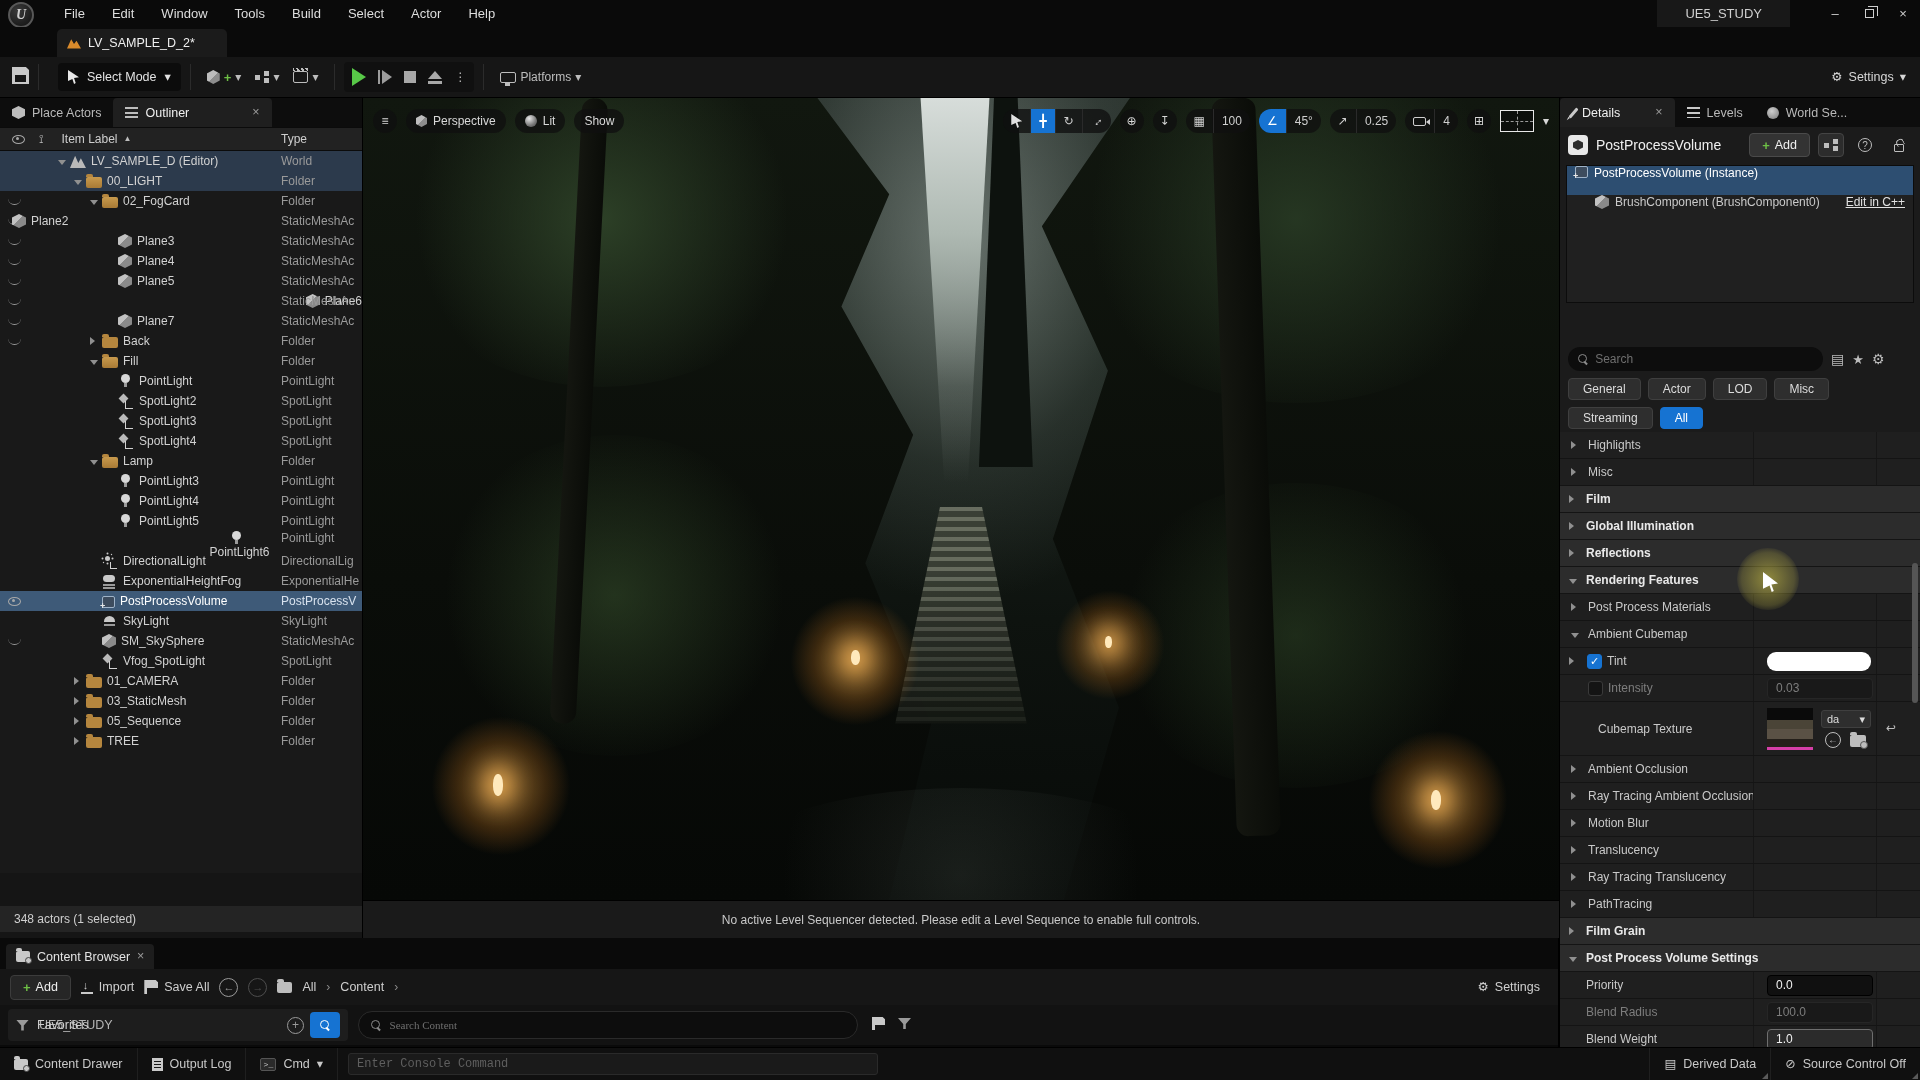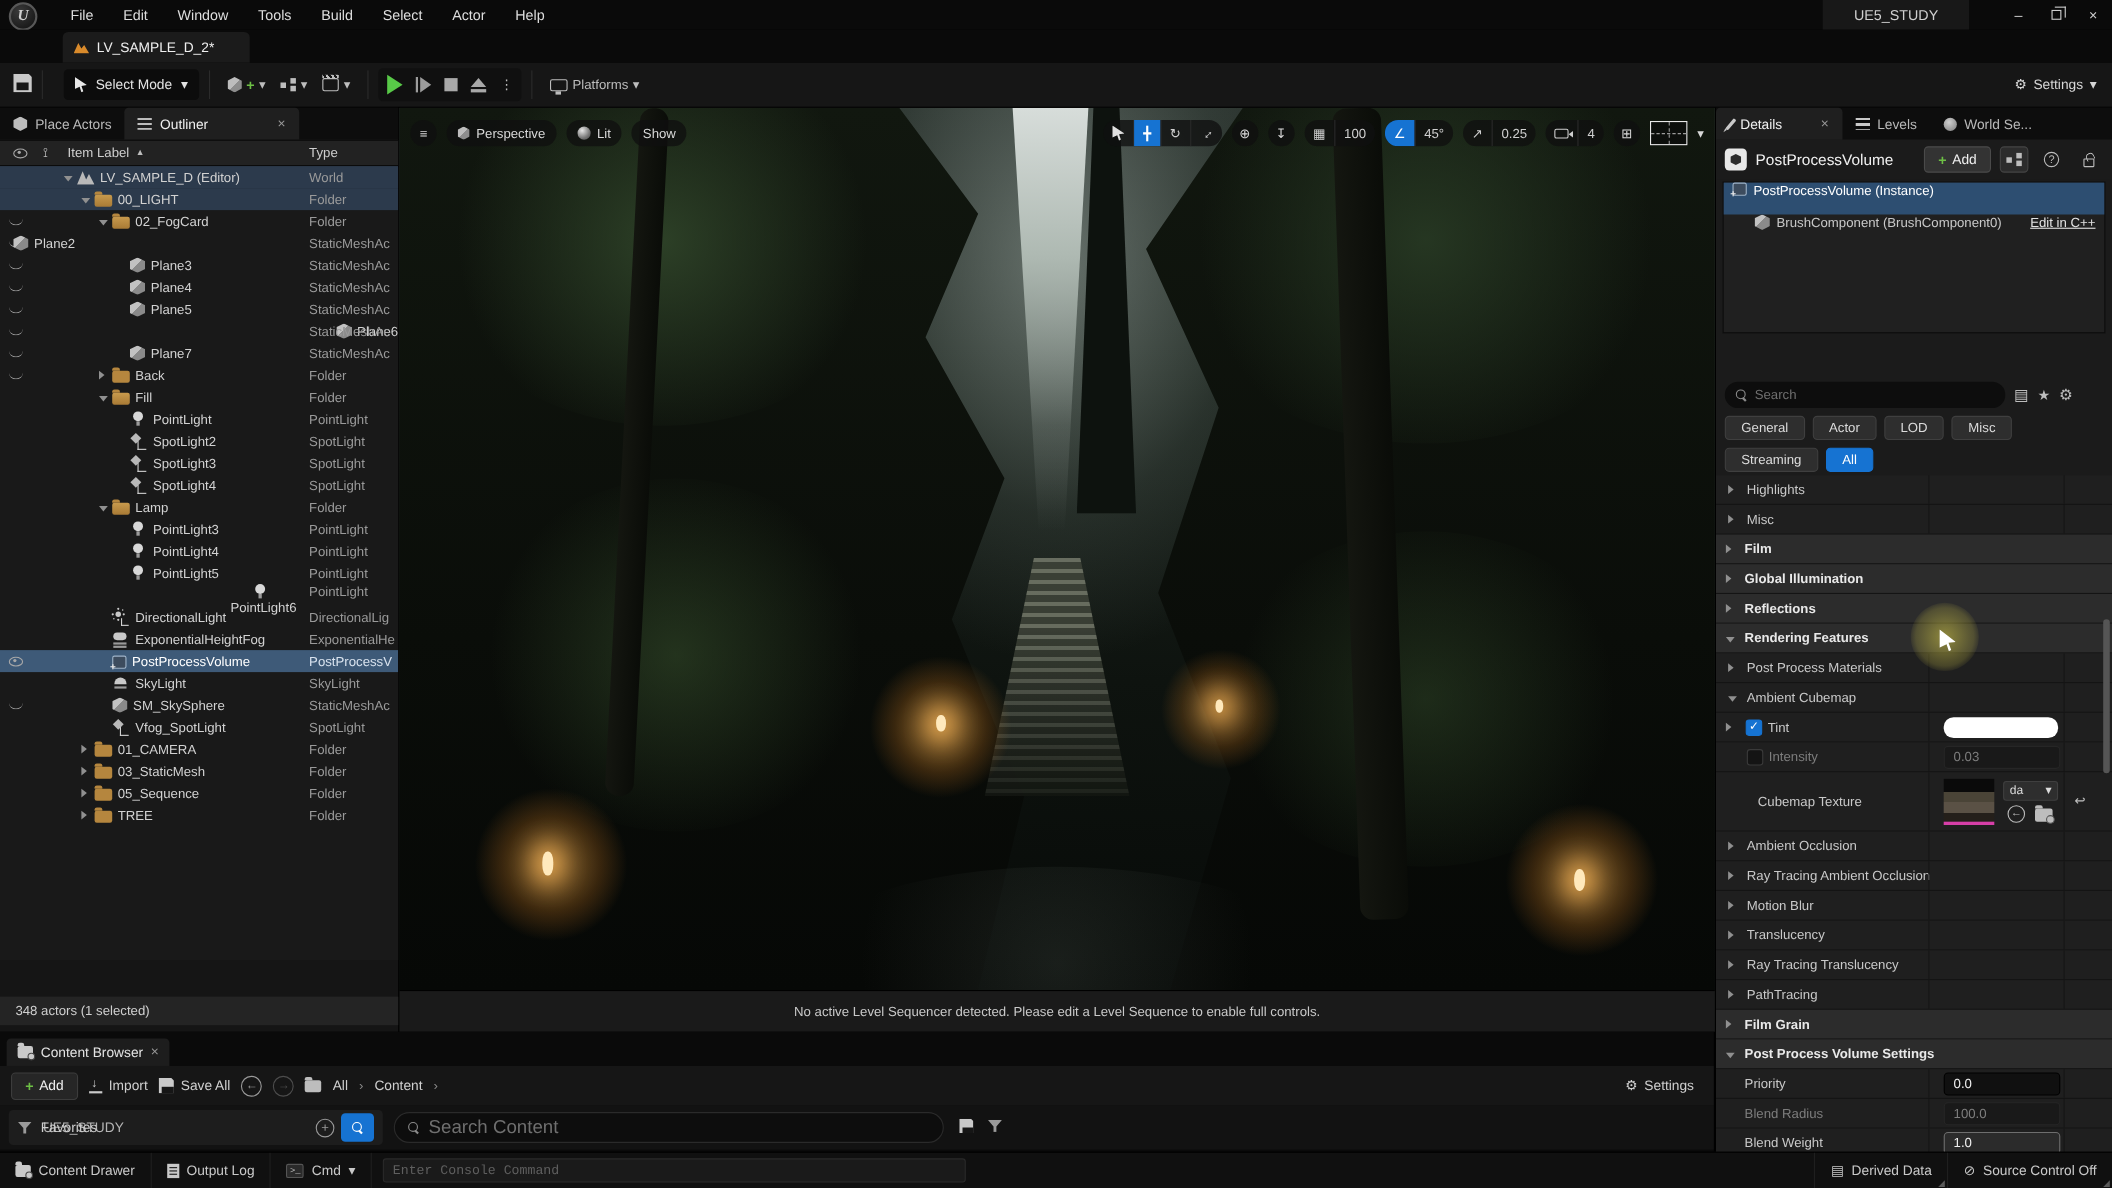--- a/index.html
+++ b/index.html
@@ -217,21 +217,21 @@
   .imp-i::after{content:"";position:absolute;left:0;bottom:0;width:12px;height:2px;background:#c9c9c9}
   #cb-settings{position:absolute;right:18px;top:0;height:36px;display:flex;align-items:center;gap:6px;color:#cfcfcf;font-size:12.5px}
   #cb-filterrow{position:absolute;left:0;top:67px;width:1558px;height:40px;background:#121212}
   #cb-pathbox{position:absolute;left:8px;top:4px;width:340px;height:32px;background:#1d1d1d;border-radius:4px;display:flex;align-items:center;padding:0 8px;gap:8px}
   #cb-overlap{position:relative;width:120px;height:16px;overflow:visible}
   #cb-overlap span{position:absolute;left:0;top:1px;font-size:12.5px;color:#cfcfcf;white-space:nowrap}
   #cb-overlap span:nth-child(2){left:2px;opacity:.85}
   #cb-plus{position:absolute;right:44px;width:17px;height:17px;border:1.5px solid #9a9a9a;border-radius:50%;color:#9a9a9a;display:flex;align-items:center;justify-content:center;font-size:12px}
   #cb-bluemag{position:absolute;right:8px;width:30px;height:26px;background:#1673d2;border-radius:4px;display:flex;align-items:center;justify-content:center}
   #cb-search{position:absolute;left:358px;top:6px;width:500px;height:28px;background:#0d0d0d;border:1px solid #2a2a2a;border-radius:14px;display:flex;align-items:center;gap:8px;padding:0 12px}
-  #cb-search input{background:transparent;border:none;outline:none;color:#cfcfcf;font-size:17px;width:100%;font-family:Liberation Sans, sans-serif}
+  #cb-search input{background:transparent;border:none;outline:none;color:#cfcfcf;font-size:11px;width:100%;font-family:Liberation Serif, serif}
   #cb-search input::placeholder{color:#6f6f6f}
   #cb-saveicon{position:absolute;left:872px;top:12px}
   #cb-funnel2{position:absolute;left:898px;top:13px}
 
   
   #statusbar{left:0;top:1047px;width:1920px;height:33px;background:#101010;border-top:1px solid #000;display:flex;align-items:center;font-size:12.5px;color:#c9c9c9}
   .sb-item{display:flex;align-items:center;gap:7px;padding:0 14px;height:33px;border-right:1px solid #1f1f1f}
   #console-box{width:530px;height:22px;background:#1a1a1a;border:1px solid #2a2a2a;border-radius:3px;display:flex;align-items:center;padding:0 8px;margin-left:10px}
   #console-box input{background:transparent;border:none;outline:none;width:100%;color:#9a9a9a;font-family:"Liberation Mono","DejaVu Sans Mono",monospace;font-size:12px}
   #console-box input::placeholder{color:#5f5f5f}

